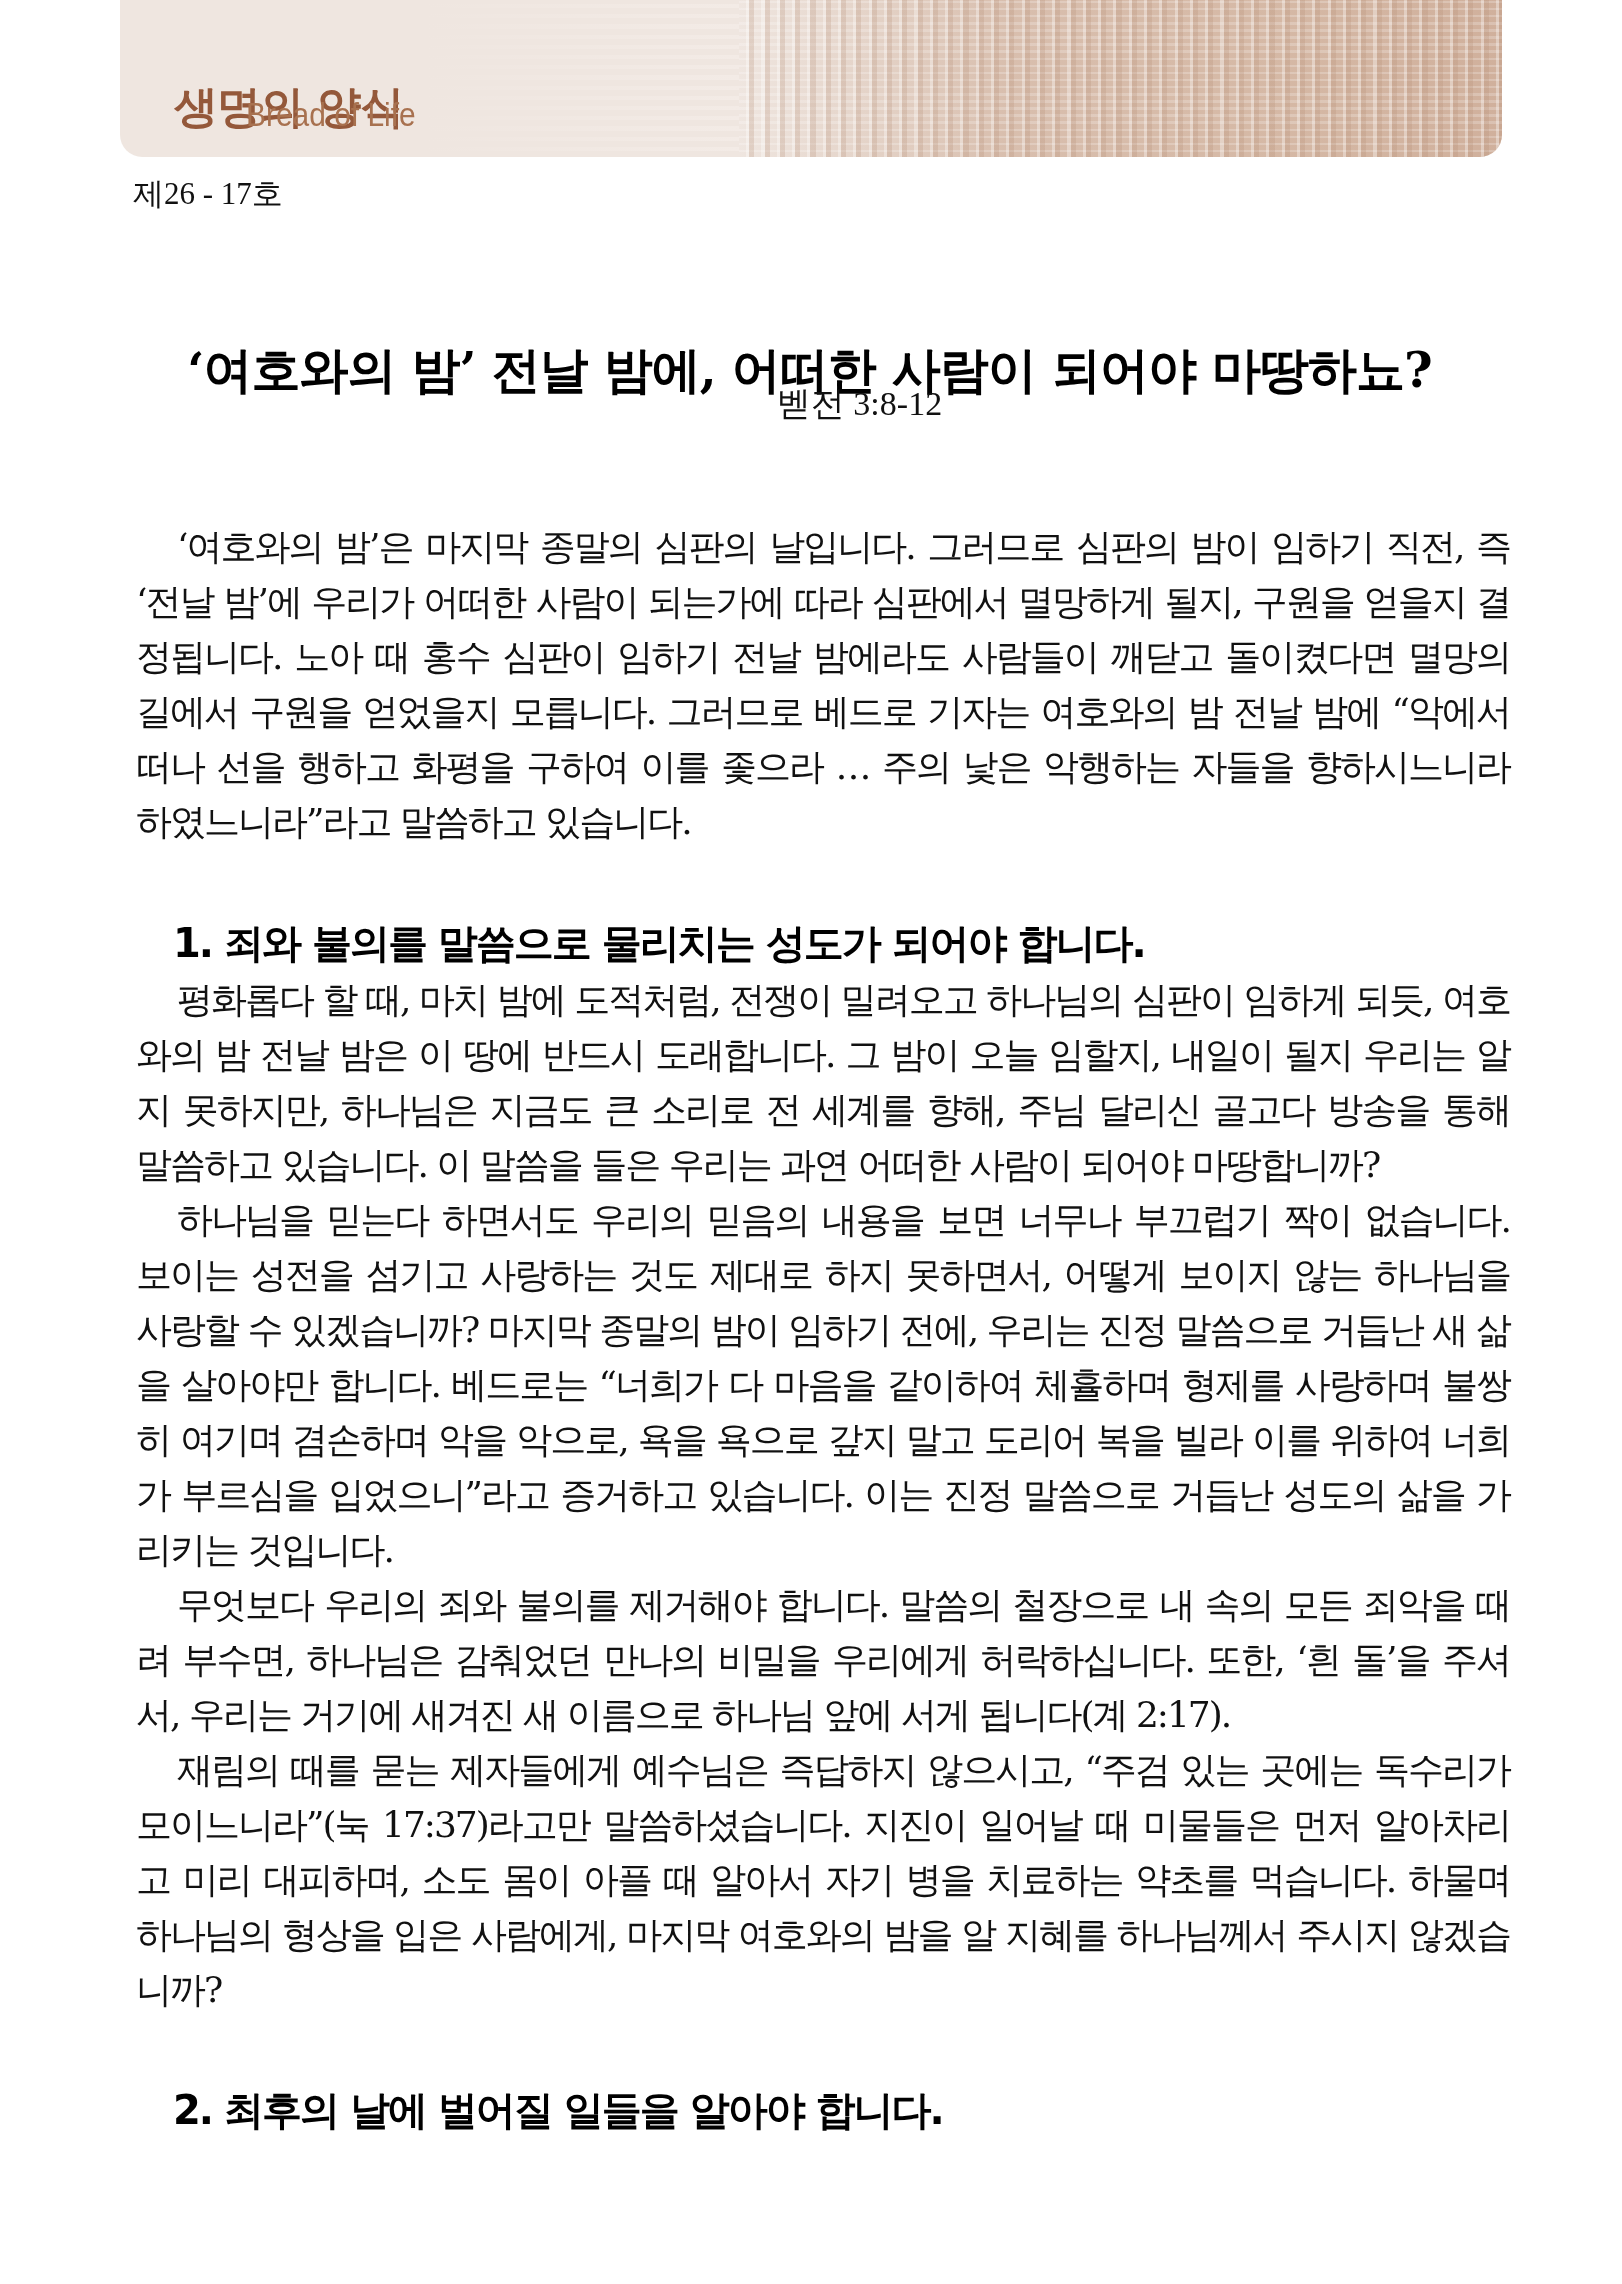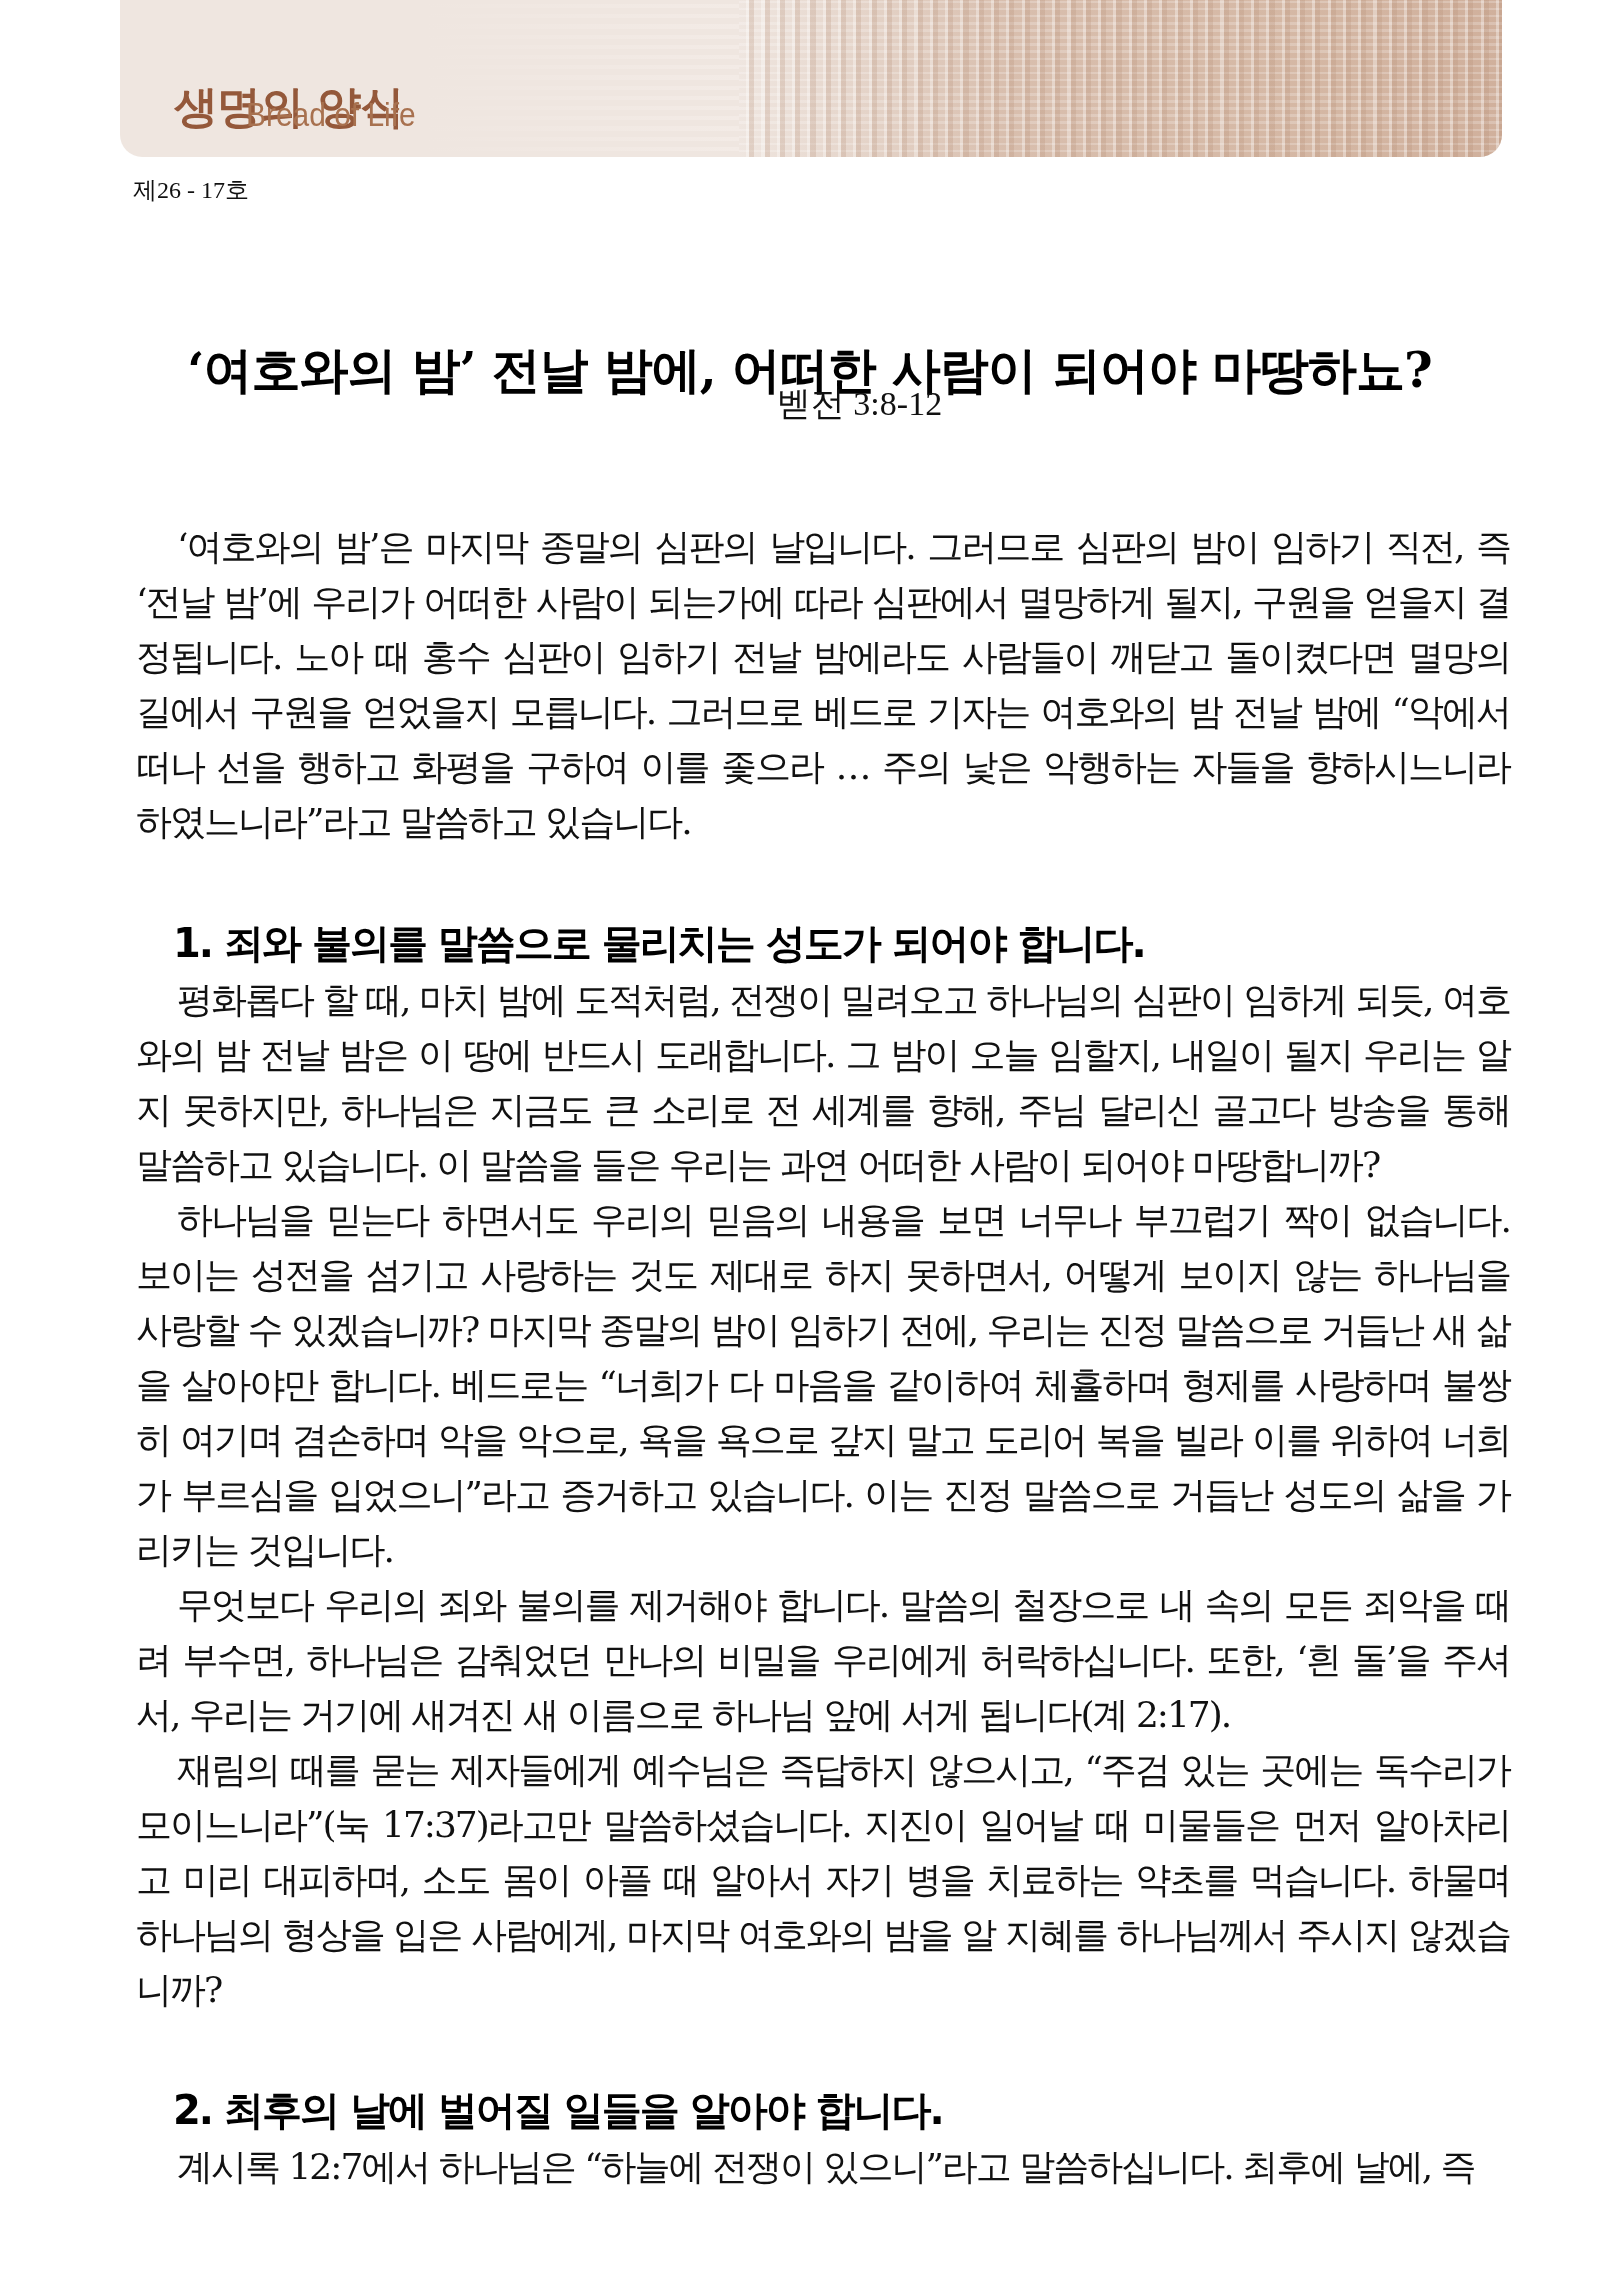--- a/index.html
+++ b/index.html
@@ -26,21 +26,21 @@
     font-size:44px; color:#94583a; letter-spacing:-1px; line-height:1;margin-left:32px;
   }
   .brand-en {
     position:absolute; left:246px; top:97px;
     font-family:"Liberation Sans", sans-serif;
     font-size:34px; color:#a8714f; line-height:1; transform:scaleX(0.88); transform-origin:left;
   }
 
   .issue {
     position:absolute; left:133px; top:178px;
-    font-family:"Liberation Serif", serif; font-size:24px; color:#111; line-height:1;
+    font-family:"Liberation Serif", serif; font-size:31px; color:#111; line-height:1;
   }
   .title {
     position:absolute; left:0; width:1548px; top:311px; text-align:center;
     font-family:"DejaVu Serif", serif; font-weight:bold; font-size:49px; color:#000;
     line-height:1.1; padding-left:71px; box-sizing:border-box; letter-spacing:-1px;
   }
   .verse {
     position:absolute; left:0; width:1623px; top:381px; text-align:center;
     font-family:"Liberation Serif", serif; font-size:34px; color:#111;
     padding-left:96px; box-sizing:border-box;
@@ -81,15 +81,14 @@
 
   <div class="gap-a"></div>
   <h2 class="heading">1. 죄와 불의를 말씀으로 물리치는 성도가 되어야 합니다.</h2>
   <p class="para">평화롭다 할 때, 마치 밤에 도적처럼, 전쟁이 밀려오고 하나님의 심판이 임하게 되듯, 여호와의 밤 전날 밤은 이 땅에 반드시 도래합니다. 그 밤이 오늘 임할지, 내일이 될지 우리는 알지 못하지만, 하나님은 지금도 큰 소리로 전 세계를 향해, 주님 달리신 골고다 방송을 통해 말씀하고 있습니다. 이 말씀을 들은 우리는 과연 어떠한 사람이 되어야 마땅합니까?</p>
   <p class="para">하나님을 믿는다 하면서도 우리의 믿음의 내용을 보면 너무나 부끄럽기 짝이 없습니다. 보이는 성전을 섬기고 사랑하는 것도 제대로 하지 못하면서, 어떻게 보이지 않는 하나님을 사랑할 수 있겠습니까? 마지막 종말의 밤이 임하기 전에, 우리는 진정 말씀으로 거듭난 새 삶을 살아야만 합니다. 베드로는 “너희가 다 마음을 같이하여 체휼하며 형제를 사랑하며 불쌍히 여기며 겸손하며 악을 악으로, 욕을 욕으로 갚지 말고 도리어 복을 빌라 이를 위하여 너희가 부르심을 입었으니”라고 증거하고 있습니다. 이는 진정 말씀으로 거듭난 성도의 삶을 가리키는 것입니다.</p>
   <p class="para">무엇보다 우리의 죄와 불의를 제거해야 합니다. 말씀의 철장으로 내 속의 모든 죄악을 때려 부수면, 하나님은 감춰었던 만나의 비밀을 우리에게 허락하십니다. 또한, ‘흰 돌’을 주셔서, 우리는 거기에 새겨진 새 이름으로 하나님 앞에 서게 됩니다(계 2:17).</p>
   <p class="para">재림의 때를 묻는 제자들에게 예수님은 즉답하지 않으시고, “주검 있는 곳에는 독수리가 모이느니라”(눅 17:37)라고만 말씀하셨습니다. 지진이 일어날 때 미물들은 먼저 알아차리고 미리 대피하며, 소도 몸이 아플 때 알아서 자기 병을 치료하는 약초를 먹습니다. 하물며 하나님의 형상을 입은 사람에게, 마지막 여호와의 밤을 알 지혜를 하나님께서 주시지 않겠습니까?</p>
 
   <div class="gap-b"></div>
   <h2 class="heading">2. 최후의 날에 벌어질 일들을 알아야 합니다.</h2>
-  <p class="para">계시록 12:7에서 하나님은 “하늘에 전쟁이 있으니”라고 말씀하십니다. 최후에 날에, 즉</p>
 </div>
 
 
 </body></html>

